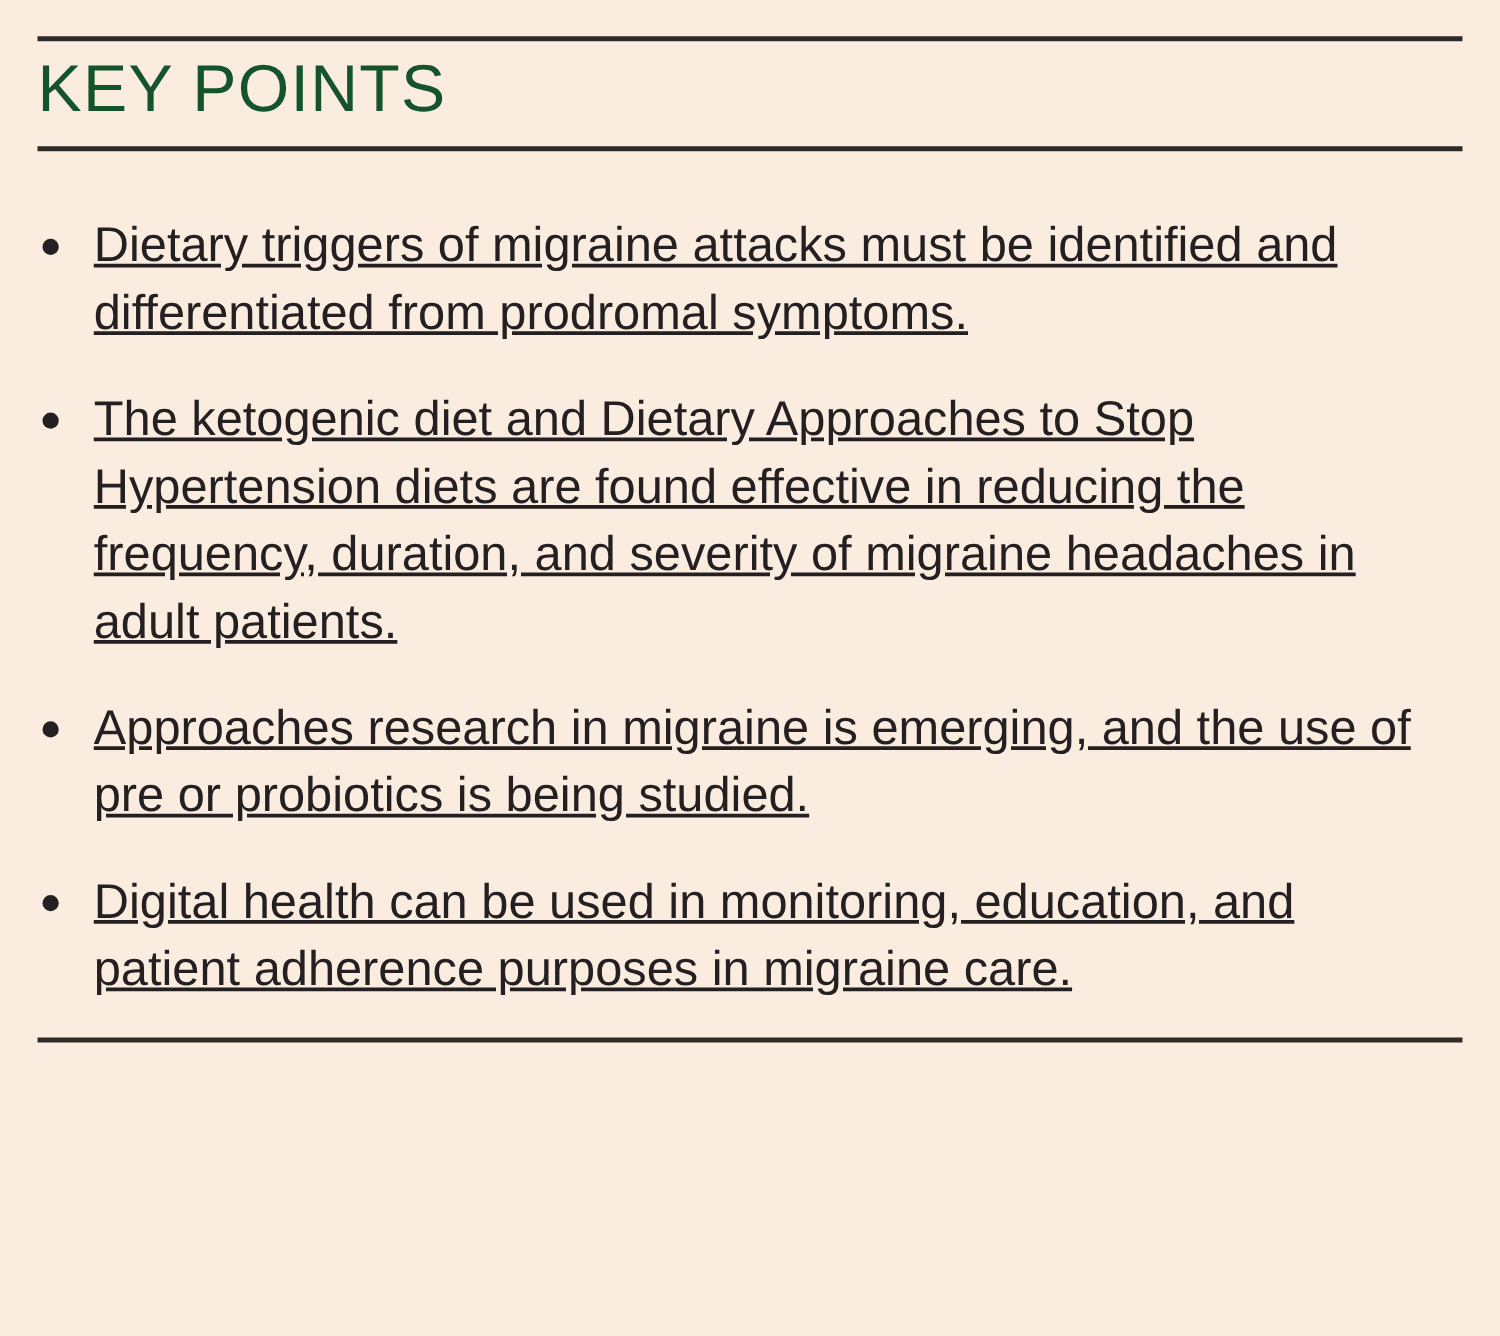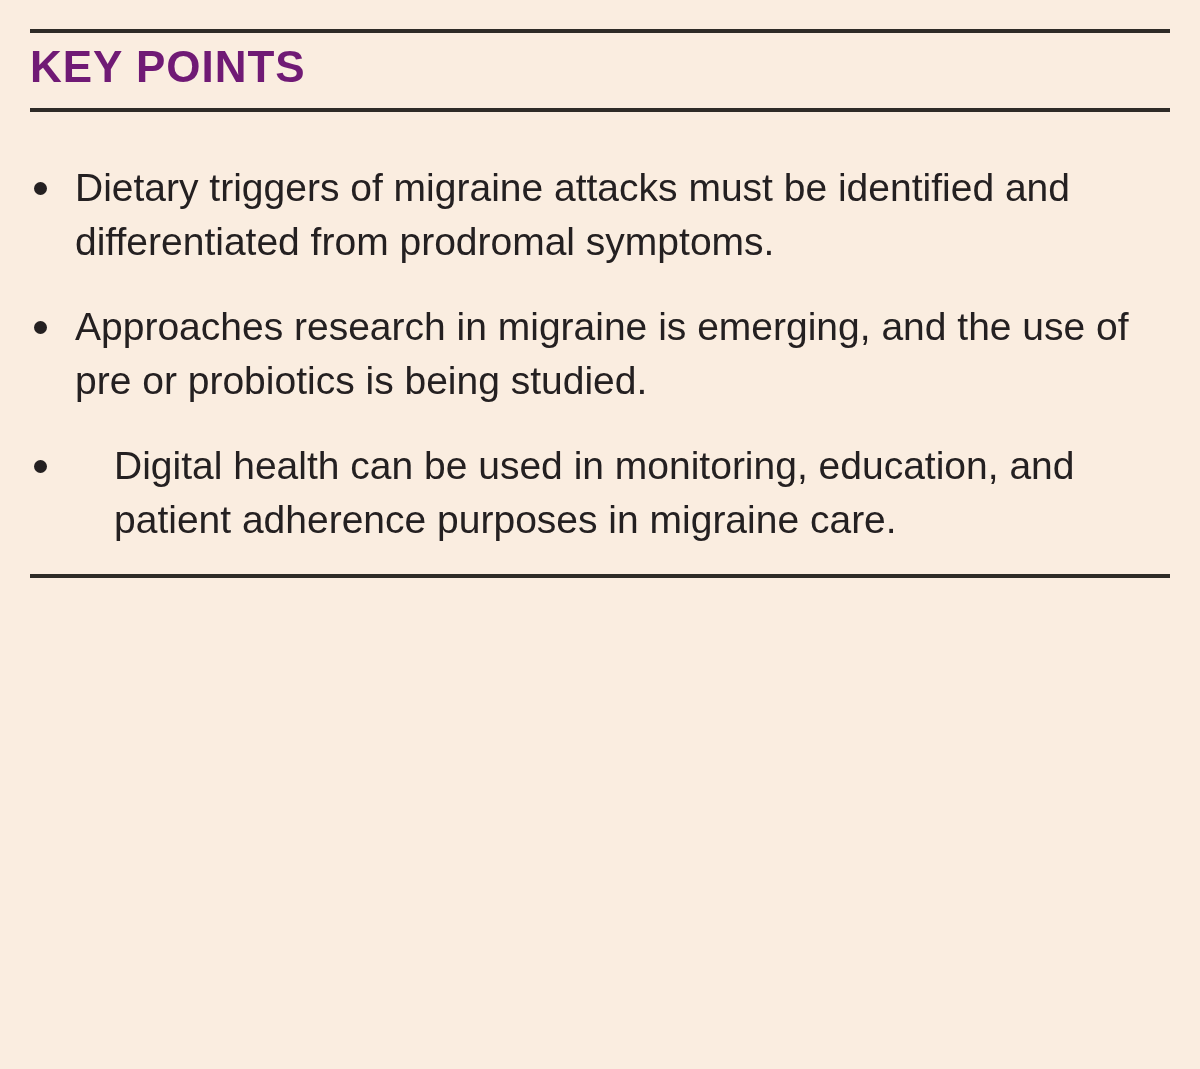--- a/index.html
+++ b/index.html
@@ -21,42 +21,43 @@
     padding: 0 30px;
   }
   .rule {
     border: none;
     border-top: 4px solid #2E2B27;
     margin: 0;
     width: 1140px;
   }
   .rule-top { margin-top: 29px; }
   .panel-title {
-    font-size: 44px;
-    font-weight: bold;
+    font-size: 53px;
+    font-weight: normal;
     line-height: 1.0;
     letter-spacing: 1px;
-    color: #701a75;
+    color: #14532d;
     margin: 12px 0 19px 0;
   }
   .rule-title { }
   .kp-list {
     list-style: none;
     margin: 49px 0 0 0;
     padding: 0 0 0 2px;
   }
   .kp-item {
     display: flex;
     align-items: flex-start;
     font-size: 39px;
     line-height: 54px;
     margin: 16px 0 31px 0;
     max-width: 1120px;
+    text-decoration: underline;
   }
-  .kp-item:last-child { margin-bottom: 0; gap: 39px; }
+  .kp-item:last-child { margin-bottom: 0; }
   .bullet-dot {
     flex: 0 0 13px;
     width: 13px;
     height: 13px;
     border-radius: 50%;
     background: #242021;
     margin: 21px 28px 0 2px;
   }
   .kp-text {
     flex: 1 1 auto;
@@ -73,20 +74,24 @@
 
   <hr class="rule rule-title">
 
   <ul class="kp-list">
     <li class="kp-item">
       <span class="bullet-dot"></span>
       <span class="kp-text">Dietary triggers of migraine attacks must be identified and differentiated from prodromal symptoms.</span>
     </li>
     <li class="kp-item">
       <span class="bullet-dot"></span>
+      <span class="kp-text">The ketogenic diet and Dietary Approaches to Stop Hypertension diets are found effective in reducing the frequency, duration, and severity of migraine headaches in adult patients.</span>
+    </li>
+    <li class="kp-item">
+      <span class="bullet-dot"></span>
       <span class="kp-text">Approaches research in migraine is emerging, and the use of pre or probiotics is being studied.</span>
     </li>
     <li class="kp-item">
       <span class="bullet-dot"></span>
       <span class="kp-text">Digital health can be used in monitoring, education, and patient adherence purposes in migraine care.</span>
     </li>
   </ul>
 
   <hr class="rule rule-bottom">
 </div>

